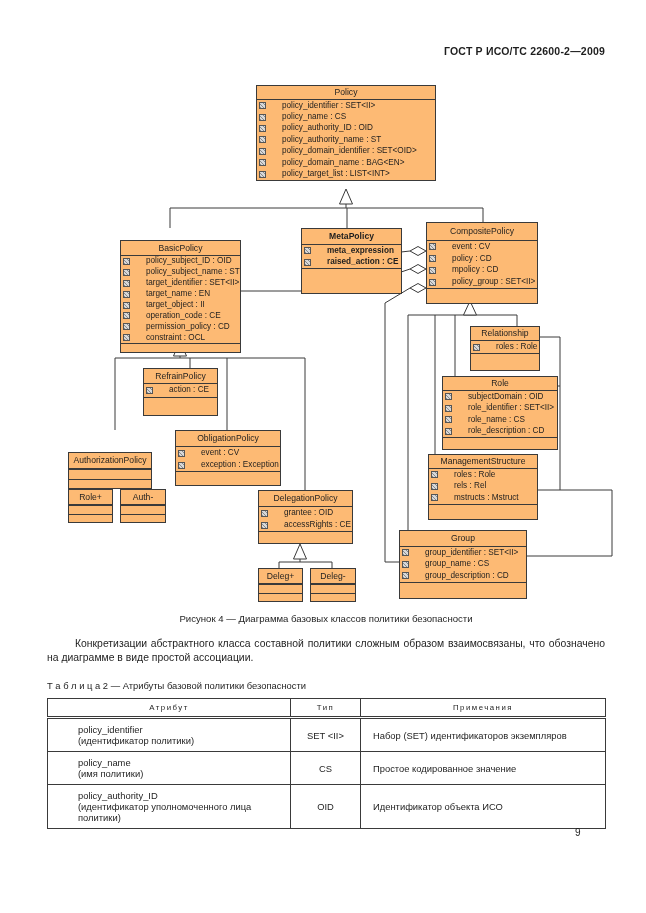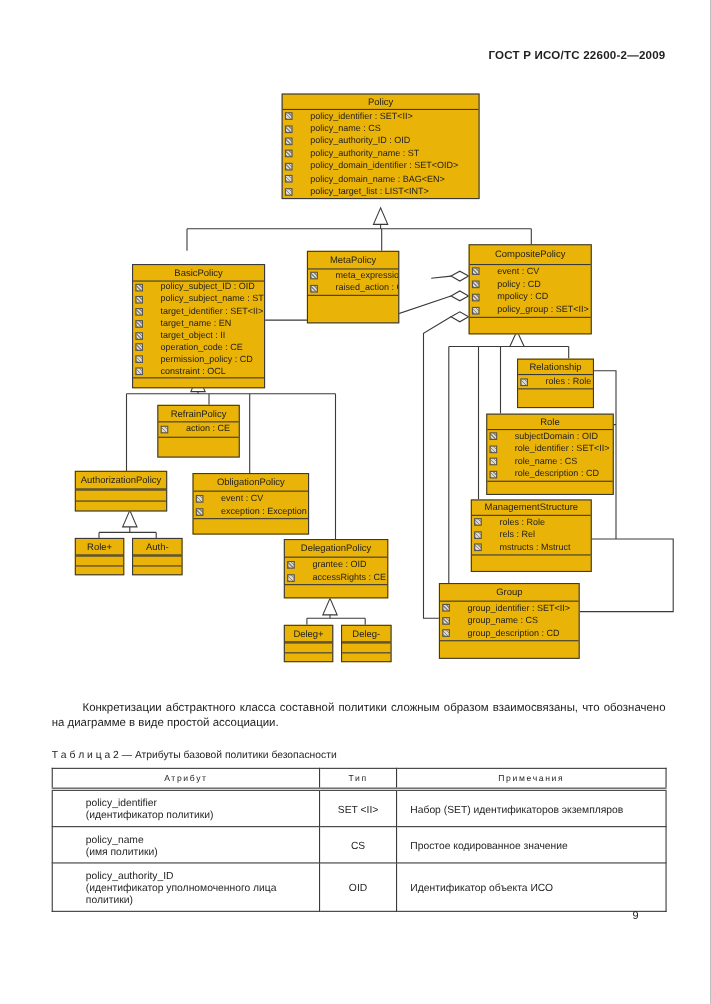--- a/index.html
+++ b/index.html
@@ -9,21 +9,21 @@
     margin:0 auto;
   }
   .running-header{
     position:absolute;top:45px;right:41px;
     font-size:10.5px;font-weight:bold;letter-spacing:.2px;padding-left:15px;
   }
   
   #diagram{position:absolute;left:0;top:0;width:646px;height:610px;}
   #connectors{position:absolute;left:0;top:0;}
   .uml-class{
-    position:absolute;border:1px solid #3a3a3a;background:#eab308;
+    position:absolute;border:1px solid #3a3a3a;background:#fdba74;
     box-sizing:border-box;font-size:8.3px;line-height:1;
   }
   .uml-title{
     border-bottom:1px solid #3a3a3a;text-align:center;
     display:flex;align-items:center;justify-content:center;
     font-size:8.6px;white-space:nowrap;overflow:hidden;
   }
   .uml-attr{
     display:flex;align-items:center;gap:16px;padding:0 1px 0 2px;
     white-space:nowrap;overflow:hidden;font-size:8.2px;
@@ -166,21 +166,21 @@
             <span class="attr-icon"></span>
             <span>permission_policy : CD</span>
           </div>
           <div class="uml-attr" style="height: 10.9px;">
             <span class="attr-icon"></span>
             <span>constraint : OCL</span>
           </div>
         </div>
         <div class="uml-empty" style="height: 8px;"></div>
       </div>
-      <div class="uml-class" style="left: 279px; top: 228px; width: 84px;">
+      <div class="uml-class" style="left: 301px; top: 228px; width: 101px; font-weight: bold;">
         <div class="uml-title" style="height: 15px;">MetaPolicy</div>
         <div>
           <div class="uml-attr" style="height: 11.5px;">
             <span class="attr-icon"></span>
             <span>meta_expression</span>
           </div>
           <div class="uml-attr" style="height: 11.5px;">
             <span class="attr-icon"></span>
             <span>raised_action : CE</span>
           </div>
@@ -244,21 +244,21 @@
       <div class="uml-class" style="left: 143px; top: 368px; width: 75px;">
         <div class="uml-title" style="height: 14px;">RefrainPolicy</div>
         <div>
           <div class="uml-attr" style="height: 13px;">
             <span class="attr-icon"></span>
             <span>action : CE</span>
           </div>
         </div>
         <div class="uml-empty" style="height: 17px;"></div>
       </div>
-      <div class="uml-class" style="left: 68px; top: 428px; width: 84px;">
+      <div class="uml-class" style="left: 68px; top: 452px; width: 84px;">
         <div class="uml-title" style="height: 15px;">AuthorizationPolicy</div>
         <div class="uml-empty" style="height: 9px;"></div>
         <div class="uml-empty" style="height: 8px;"></div>
       </div>
       <div class="uml-class" style="left: 175px; top: 430px; width: 106px;">
         <div class="uml-title" style="height: 15px; text-align: right;">ObligationPolicy</div>
         <div>
           <div class="uml-attr" style="height: 12px;">
             <span class="attr-icon"></span>
             <span>event : CV</span>
@@ -335,20 +335,21 @@
         <div class="uml-empty" style="height: 8px;"></div>
         <div class="uml-empty" style="height: 7px;"></div>
       </div>
       <div class="uml-class" style="left: 310px; top: 568px; width: 46px;">
         <div class="uml-title" style="height: 14px;">Deleg-</div>
         <div class="uml-empty" style="height: 8px;"></div>
         <div class="uml-empty" style="height: 7px;"></div>
       </div>
     </div>
 
+  <div class="figure-caption">Рисунок 4 — Диаграмма базовых классов политики безопасности</div>
 
   <p class="body-paragraph">Конкретизации абстрактного класса составной политики сложным образом взаимосвязаны, что обозначено на диаграмме в виде простой ассоциации.</p>
 
   <div class="table-label">Т а б л и ц а  2 — Атрибуты базовой политики безопасности</div>
 
   <table class="gost">
     <colgroup>
         <col style="width:243px">
         <col style="width:70px">
         <col style="width:245px">

